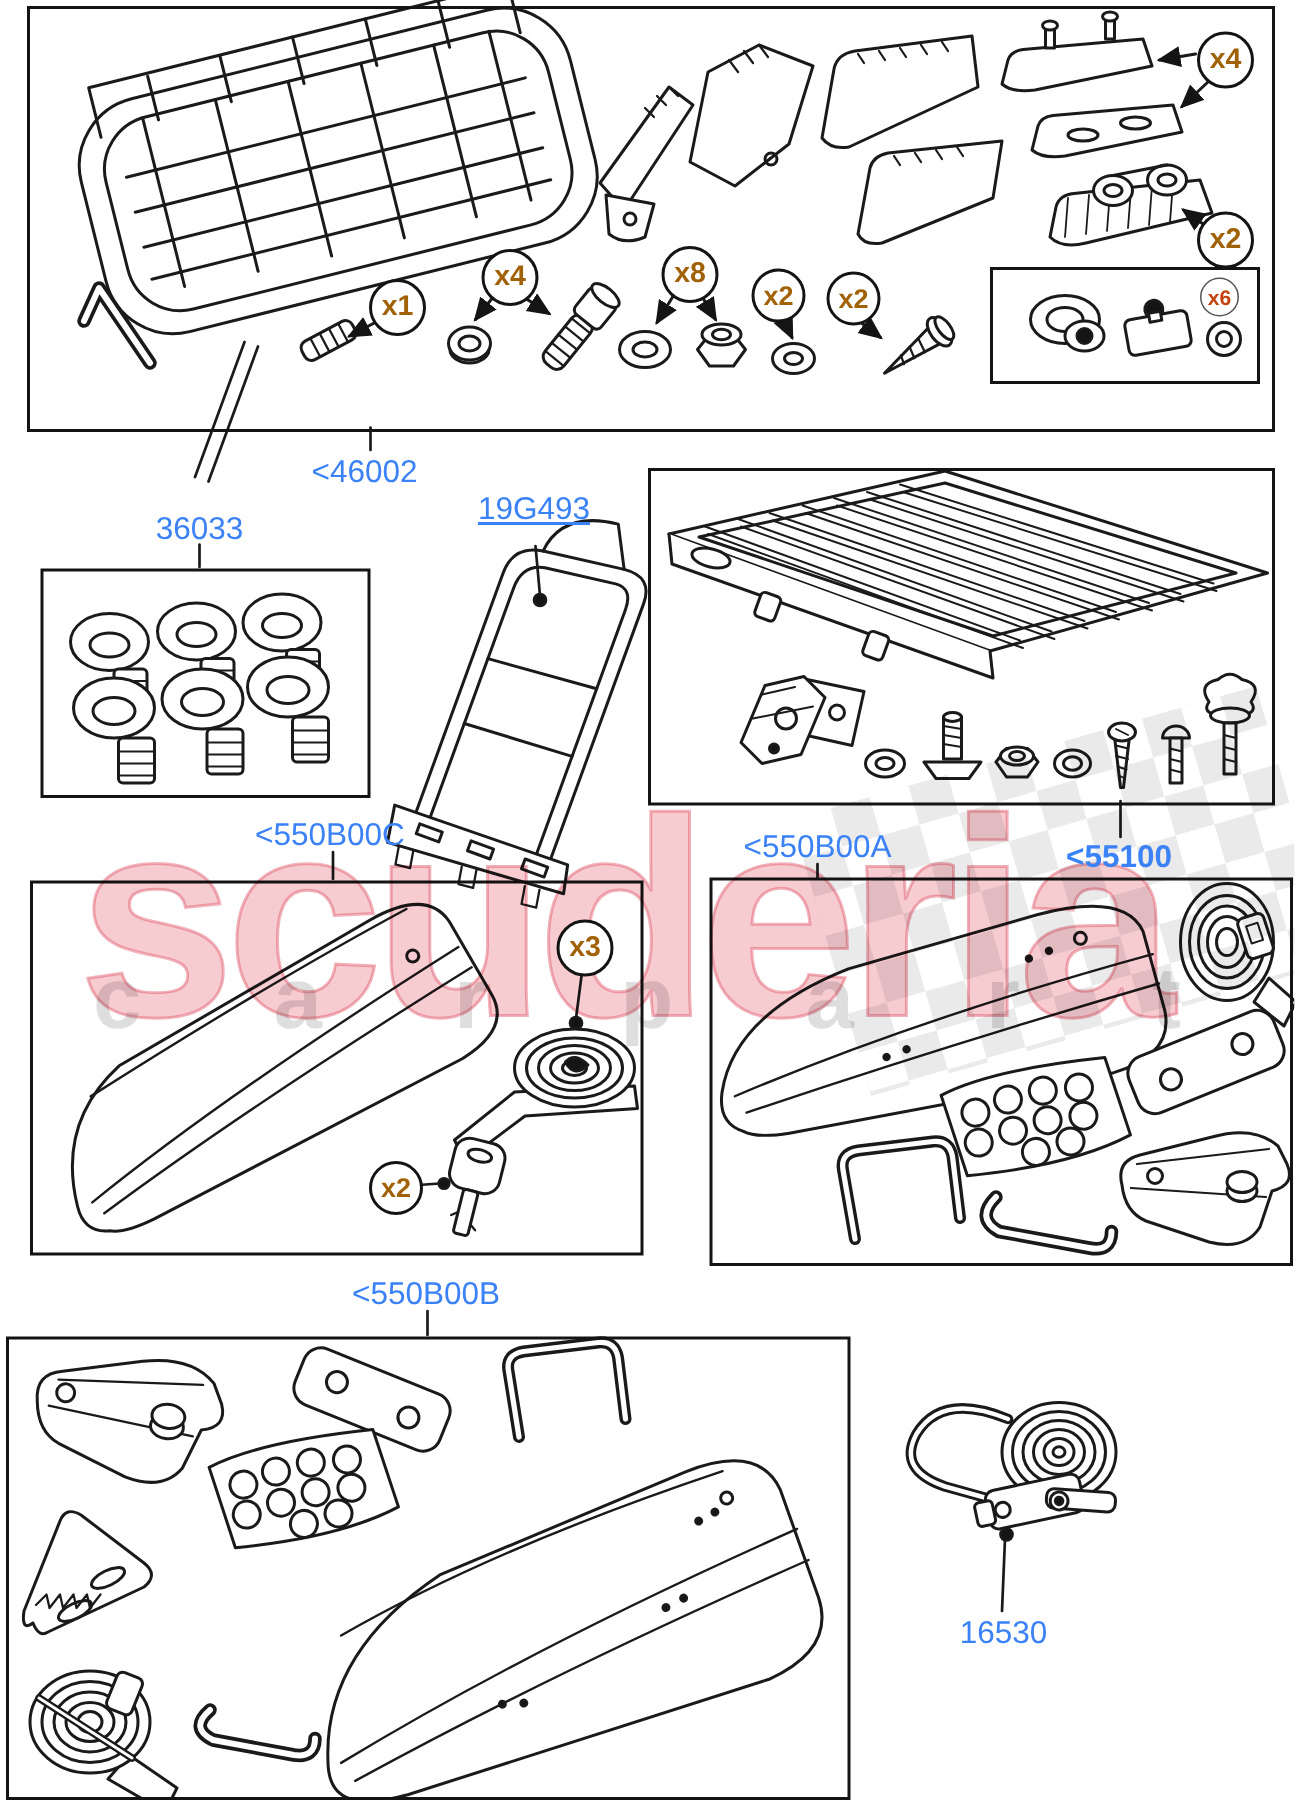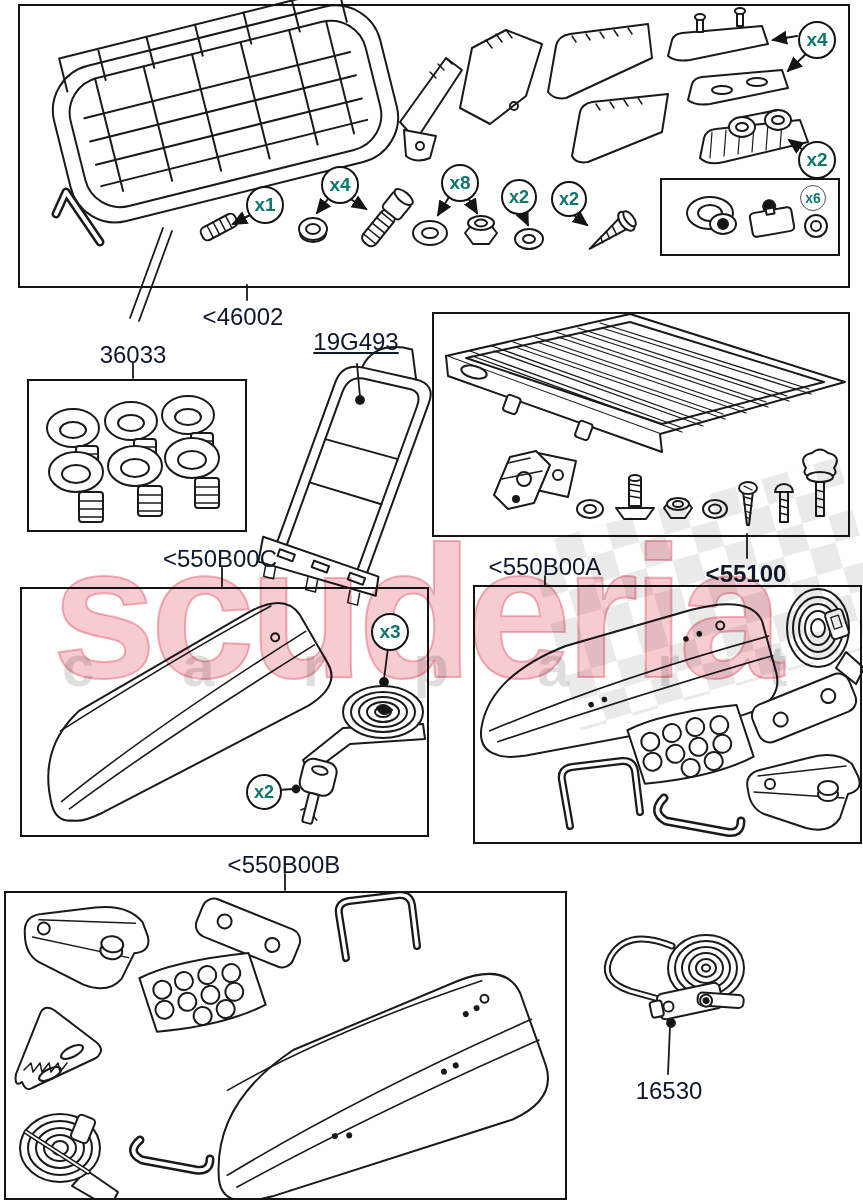--- a/index.html
+++ b/index.html
@@ -13,28 +13,28 @@
           color:rgba(0,0,0,0.13);letter-spacing:36px;mix-blend-mode:multiply;white-space:nowrap;}
   .wm-flag{position:absolute;left:548px;top:498px;width:322px;height:192px;z-index:3;
            transform:rotate(-16deg);mix-blend-mode:multiply;opacity:.85;
            background:repeating-conic-gradient(#e7e7e7 0deg 90deg,rgba(255,255,255,0) 90deg 180deg);
            background-size:54px 54px;}
   
   svg.art{position:absolute;left:0;top:0;z-index:2;}
   
   .pbox{position:absolute;border:2px solid #141414;background:transparent;z-index:2;}
   
-  .plabel{position:absolute;z-index:5;font-size:24px;color:#0f172a;white-space:nowrap;
+  .plabel{position:absolute;z-index:5;font-size:21px;color:#3b82f6;white-space:nowrap;
           transform:translateX(-50%);cursor:pointer;}
   
   .qty{position:absolute;z-index:4;width:34px;height:34px;border:2.5px solid #141414;border-radius:50%;
        background:#fff;display:flex;align-items:center;justify-content:center;
-       font-size:19px;font-weight:bold;color:#0f766e;}
+       font-size:19px;font-weight:bold;color:#a16207;}
   .qty.sm{width:32px;height:32px;font-size:18px;}
-  .qty.thin{width:24px;height:24px;border-width:1.5px;font-size:14px;color:#0f766e;border-color:#555;}
+  .qty.thin{width:24px;height:24px;border-width:1.5px;font-size:14px;color:#c2410c;border-color:#555;}
 </style>
 </head>
 <body>
 
 <div class="canvas">
 
   <div class="wm-brand">scuderia</div>
   <div class="wm-sub">c a r p a r t s</div>
   <div class="wm-flag"></div>
 

